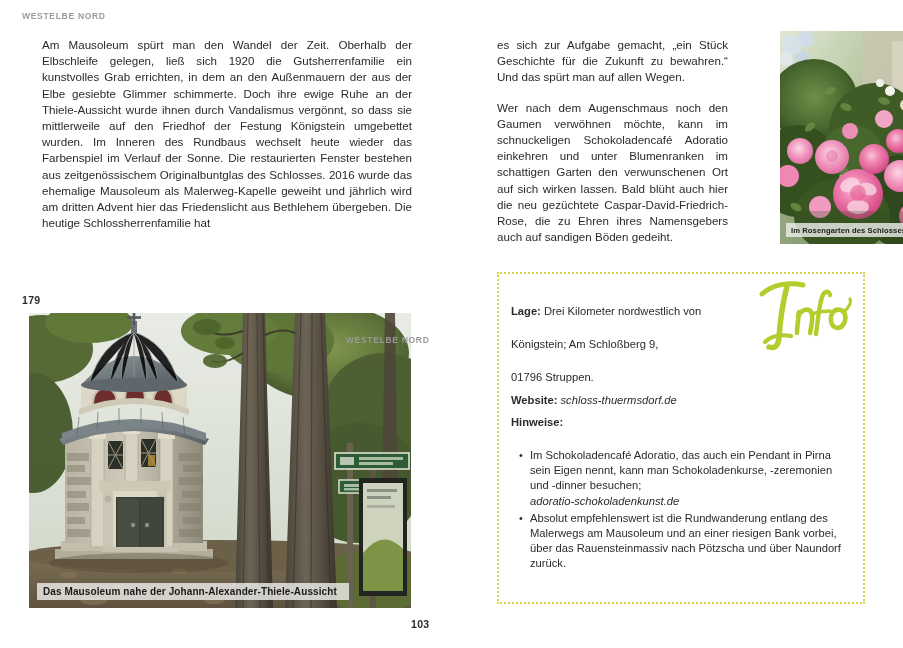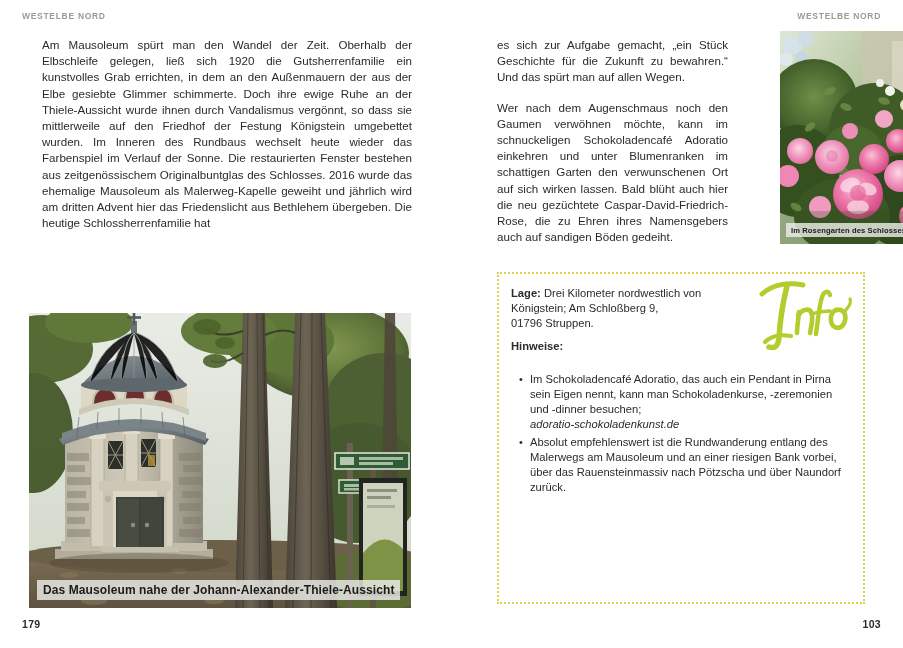--- a/index.html
+++ b/index.html
@@ -13,20 +13,21 @@
     overflow: hidden;
     font-family: "Liberation Sans", sans-serif;
     color: #231f20;
     position: relative;
   }
 
   .spread {
     position: absolute;
     inset: 0;
     display: flex;
+    flex-direction: column;
   }
   .page {
     position: relative;
     width: 451.5px;
     height: 648px;
     box-sizing: border-box;
   }
 
   
   .runhead {
@@ -82,24 +83,24 @@
   .photo {
     position: absolute;
     overflow: hidden;
   }
   .photo-caption {
     position: absolute;
     bottom: 8px;
     left: 8px;
     background: rgba(236,236,232,0.82);
     color: #1b1b1b;
-    font-size: 12px;
+    font-size: 10px;
     font-weight: 700;
     letter-spacing: 0.1px;
-    padding: 3px 5px 3px 6px;
+    padding: 3px 12px 3px 6px;
     white-space: nowrap;
     font-family: "Liberation Sans", sans-serif;
   }
 
   
   #photo-mausoleum {
     left: 29px;
     top: 313px;
     width: 382px;
     height: 295px;
@@ -129,21 +130,21 @@
     border: 2.5px dotted #d8d34a;
     background: #ffffff;
   }
   .info-inner {
     position: relative;
     padding: 12px 14px 10px 12px;
     font-size: 11.2px;
     line-height: 15.2px;
     color: #2d2a28;
   }
-  .info-line { margin: 0 0 0 0; }
+  .info-line { margin: 18px 0 0 0; }
   .info-lead { font-weight: 700; }
   .info-italic { font-style: italic; }
   .info-block { margin-bottom: 2px; }
   .info-hinweise {
     font-weight: 700;
     margin-top: 7px;
     margin-bottom: 18px;
   }
   ul.info-list {
     margin: 0;
@@ -549,20 +550,23 @@
     </svg>
   </div>
 
   <div class="info-inner">
     <div class="info-block">
       <div class="info-line"><span class="info-lead">Lage:</span><span> Drei Kilometer nordwestlich von</span></div>
       <div class="info-line">Königstein; Am Schloßberg 9,</div>
       <div class="info-line">01796 Struppen.</div>
     </div>
 
+    <div class="info-block" style="margin-top:7px;">
+      <span class="info-lead">Website:</span><span class="info-italic"> schloss-thuermsdorf.de</span>
+    </div>
 
     <div class="info-hinweise">Hinweise:</div>
 
     <ul class="info-list">
       <li>
         <span>Im Schokoladencafé Adoratio, das auch ein Pendant in Pirna sein Eigen nennt, kann man Schokoladenkurse, -zeremonien und -dinner besuchen;</span>
         <span class="info-italic" style="display:block;">adoratio-schokoladenkunst.de</span>
       </li>
       <li>Absolut empfehlenswert ist die Rundwanderung entlang des Malerwegs am Mausoleum und an einer riesigen Bank vorbei, über das Rauensteinmassiv nach Pötzscha und über Naundorf zurück.</li>
     </ul>

